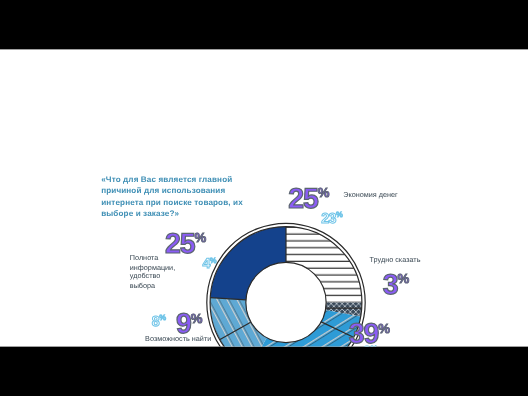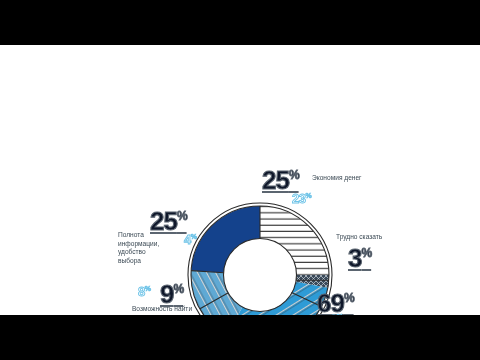--- a/index.html
+++ b/index.html
@@ -36,26 +36,25 @@
   
   #donut-wrap{
     position:absolute;left:186px;top:156px;width:148px;height:148px;
   }
   #donut{display:block;}
 
   
   .pct-big{
     position:absolute;
     font-size:26px;font-weight:bold;
-    color:#0f172a;
+    color:#8b5cf6;
     -webkit-text-stroke:1.1px #5b6570;
     letter-spacing:-1px;
     line-height:1;
     white-space:nowrap;
-    text-decoration:underline;
   }
   .pct-big .sym{font-size:12px;vertical-align:super;-webkit-text-stroke:.8px #5b6570;}
 
   .pct-small{
     position:absolute;
     font-size:13px;font-weight:bold;
     color:#ffffff;
     -webkit-text-stroke:.9px #6fc4e8;
     letter-spacing:-.5px;
     line-height:1;
@@ -98,20 +97,21 @@
 </style>
 </head>
 <body>
 
 <div class="bar-top"></div>
 <div class="bar-bottom"></div>
 
 <div id="stage">
   <div id="slide">
 
+    <div id="question">«Что для Вас является главной причиной для использования интернета при поиске товаров, их выборе и заказе?»</div>
 
     <div id="donut-wrap">
       <svg id="donut" width="148" height="148" viewBox="0 0 148 148">
         <defs>
           <pattern id="pat-hlines" width="8" height="6.2" patternUnits="userSpaceOnUse">
             <rect width="8" height="6.2" fill="#ffffff"></rect>
             <line x1="0" y1="5.6" x2="8" y2="5.6" stroke="#2b2b2b" stroke-width="1.1"></line>
           </pattern>
           <pattern id="pat-cross" width="5" height="5" patternUnits="userSpaceOnUse">
             <rect width="5" height="5" fill="#3a4a5a"></rect>
@@ -170,21 +170,21 @@
       <span>23</span><span class="sym">%</span>
     </div>
     <div class="lbl" id="lbl-money">Экономия денег</div>
 
     <div class="lbl" id="lbl-hard">Трудно сказать</div>
     <div class="pct-big" id="pct-hard">
       <span>3</span><span class="sym">%</span>
     </div>
 
     <div class="pct-big" id="pct-time">
-      <span>69</span><span class="sym">%</span>
+      <span>39</span><span class="sym">%</span>
     </div>
     <div class="pct-small" id="pct-time-sub">
       <span>9</span><span class="sym">%</span>
     </div>
 
     <div class="pct-big" id="pct-rare">
       <span>9</span><span class="sym">%</span>
     </div>
     <div class="pct-small" id="pct-rare-sub">
       <span>8</span><span class="sym">%</span>

